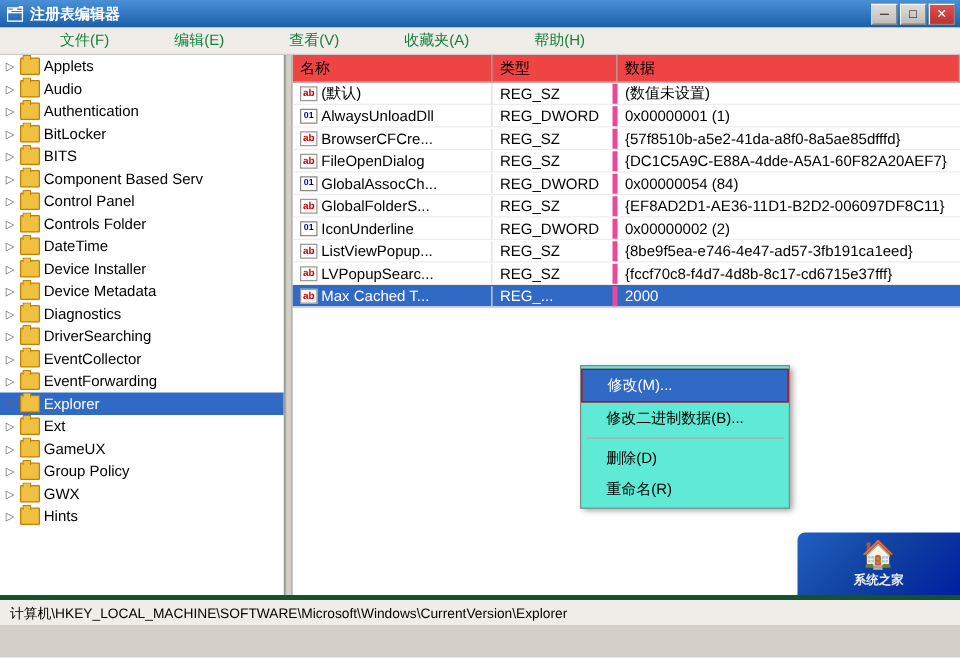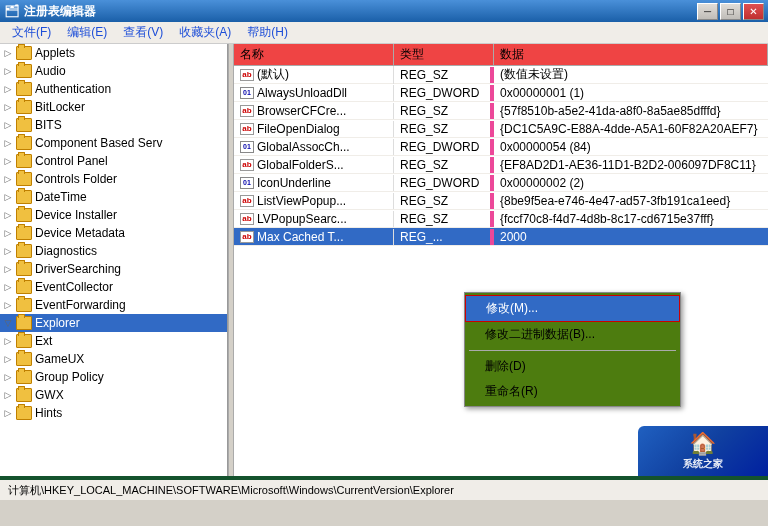--- a/index.html
+++ b/index.html
@@ -64,21 +64,22 @@
       height: 22px;
       display: flex;
       align-items: center;
       padding: 0 4px;
       border-bottom: 1px solid #ccc;
     }
     .menu-item {
       padding: 2px 8px;
       cursor: pointer;
       font-size: 12px;
-      color: #1d4ed8;
+      color: #15803d;
+      margin-left: 36px;
     }
 
     
     .main-content {
       display: flex;
       height: calc(526px - 22px - 22px - 26px - 24px);
       background: #fff;
     }
 
     
@@ -213,22 +214,22 @@
     .reg-icon.dword {
       background: #fff;
       border-color: #888;
     }
 
     
     .context-menu {
       position: absolute;
       left: 230px;
       top: 248px;
-      width: 217px;
-      background: #4d7c0f;
+      width: 168px;
+      background: #5eead4;
       border: 1px solid #888;
       box-shadow: 2px 2px 5px rgba(0,0,0,0.4);
       z-index: 100;
       padding: 2px 0;
     }
     .context-menu-item {
       padding: 4px 20px;
       cursor: pointer;
       font-size: 12px;
       position: relative;

